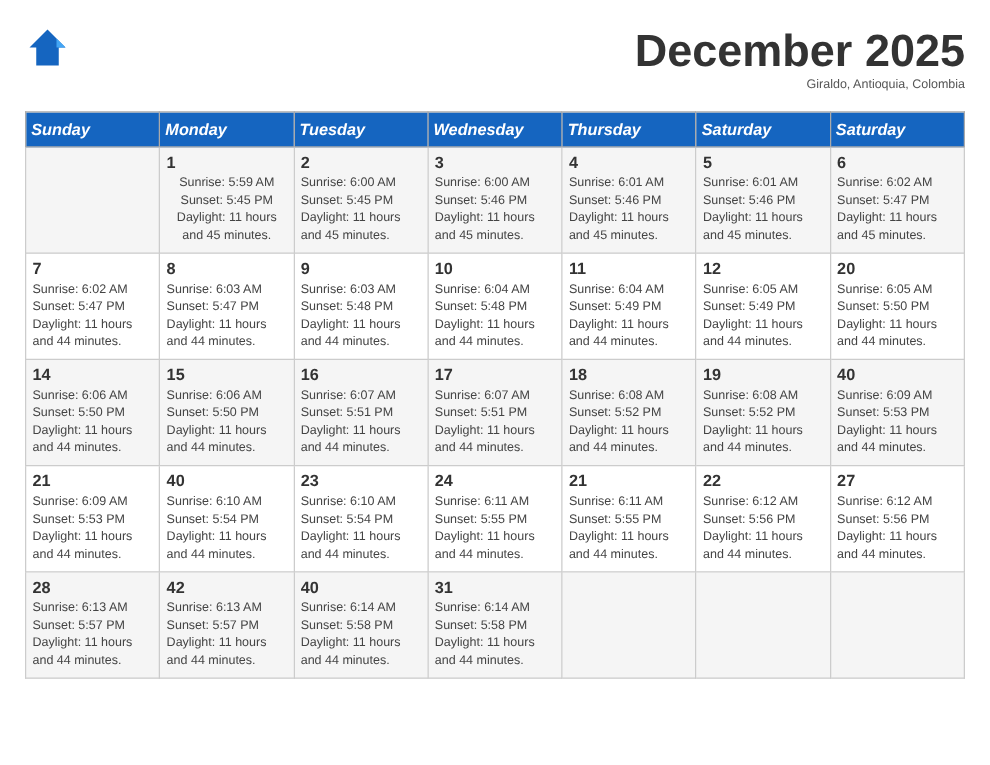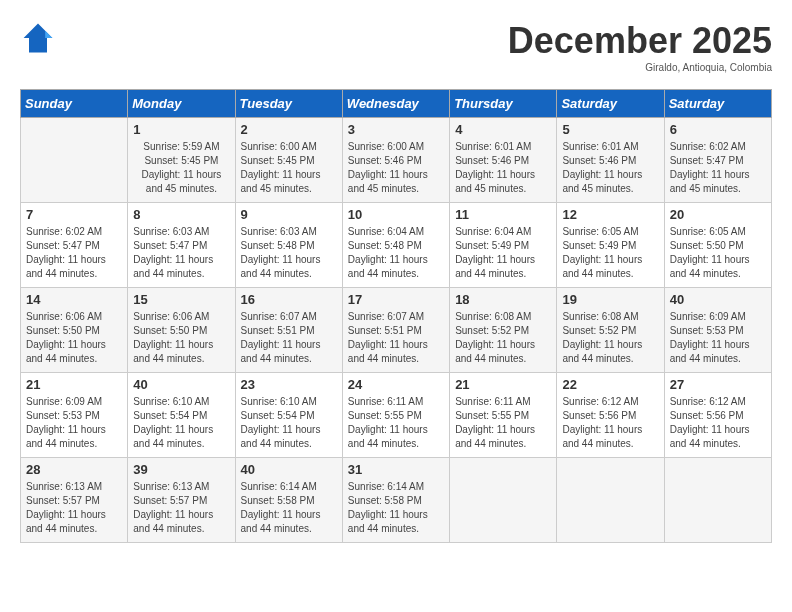--- a/index.html
+++ b/index.html
@@ -317,21 +317,21 @@
       </tr>
       <tr>
         <td>
           <span class="day-number">28</span>
           <div class="cell-info" style="white-space: pre-line;">Sunrise: 6:13 AM
 Sunset: 5:57 PM
 Daylight: 11 hours
 and 44 minutes.</div>
         </td>
         <td>
-          <span class="day-number">39</span>
+          <span class="day-number">42</span>
           <div class="cell-info" style="white-space: pre-line;">Sunrise: 6:13 AM
 Sunset: 5:57 PM
 Daylight: 11 hours
 and 44 minutes.</div>
         </td>
         <td>
           <span class="day-number">40</span>
           <div class="cell-info" style="white-space: pre-line;">Sunrise: 6:14 AM
 Sunset: 5:58 PM
 Daylight: 11 hours

